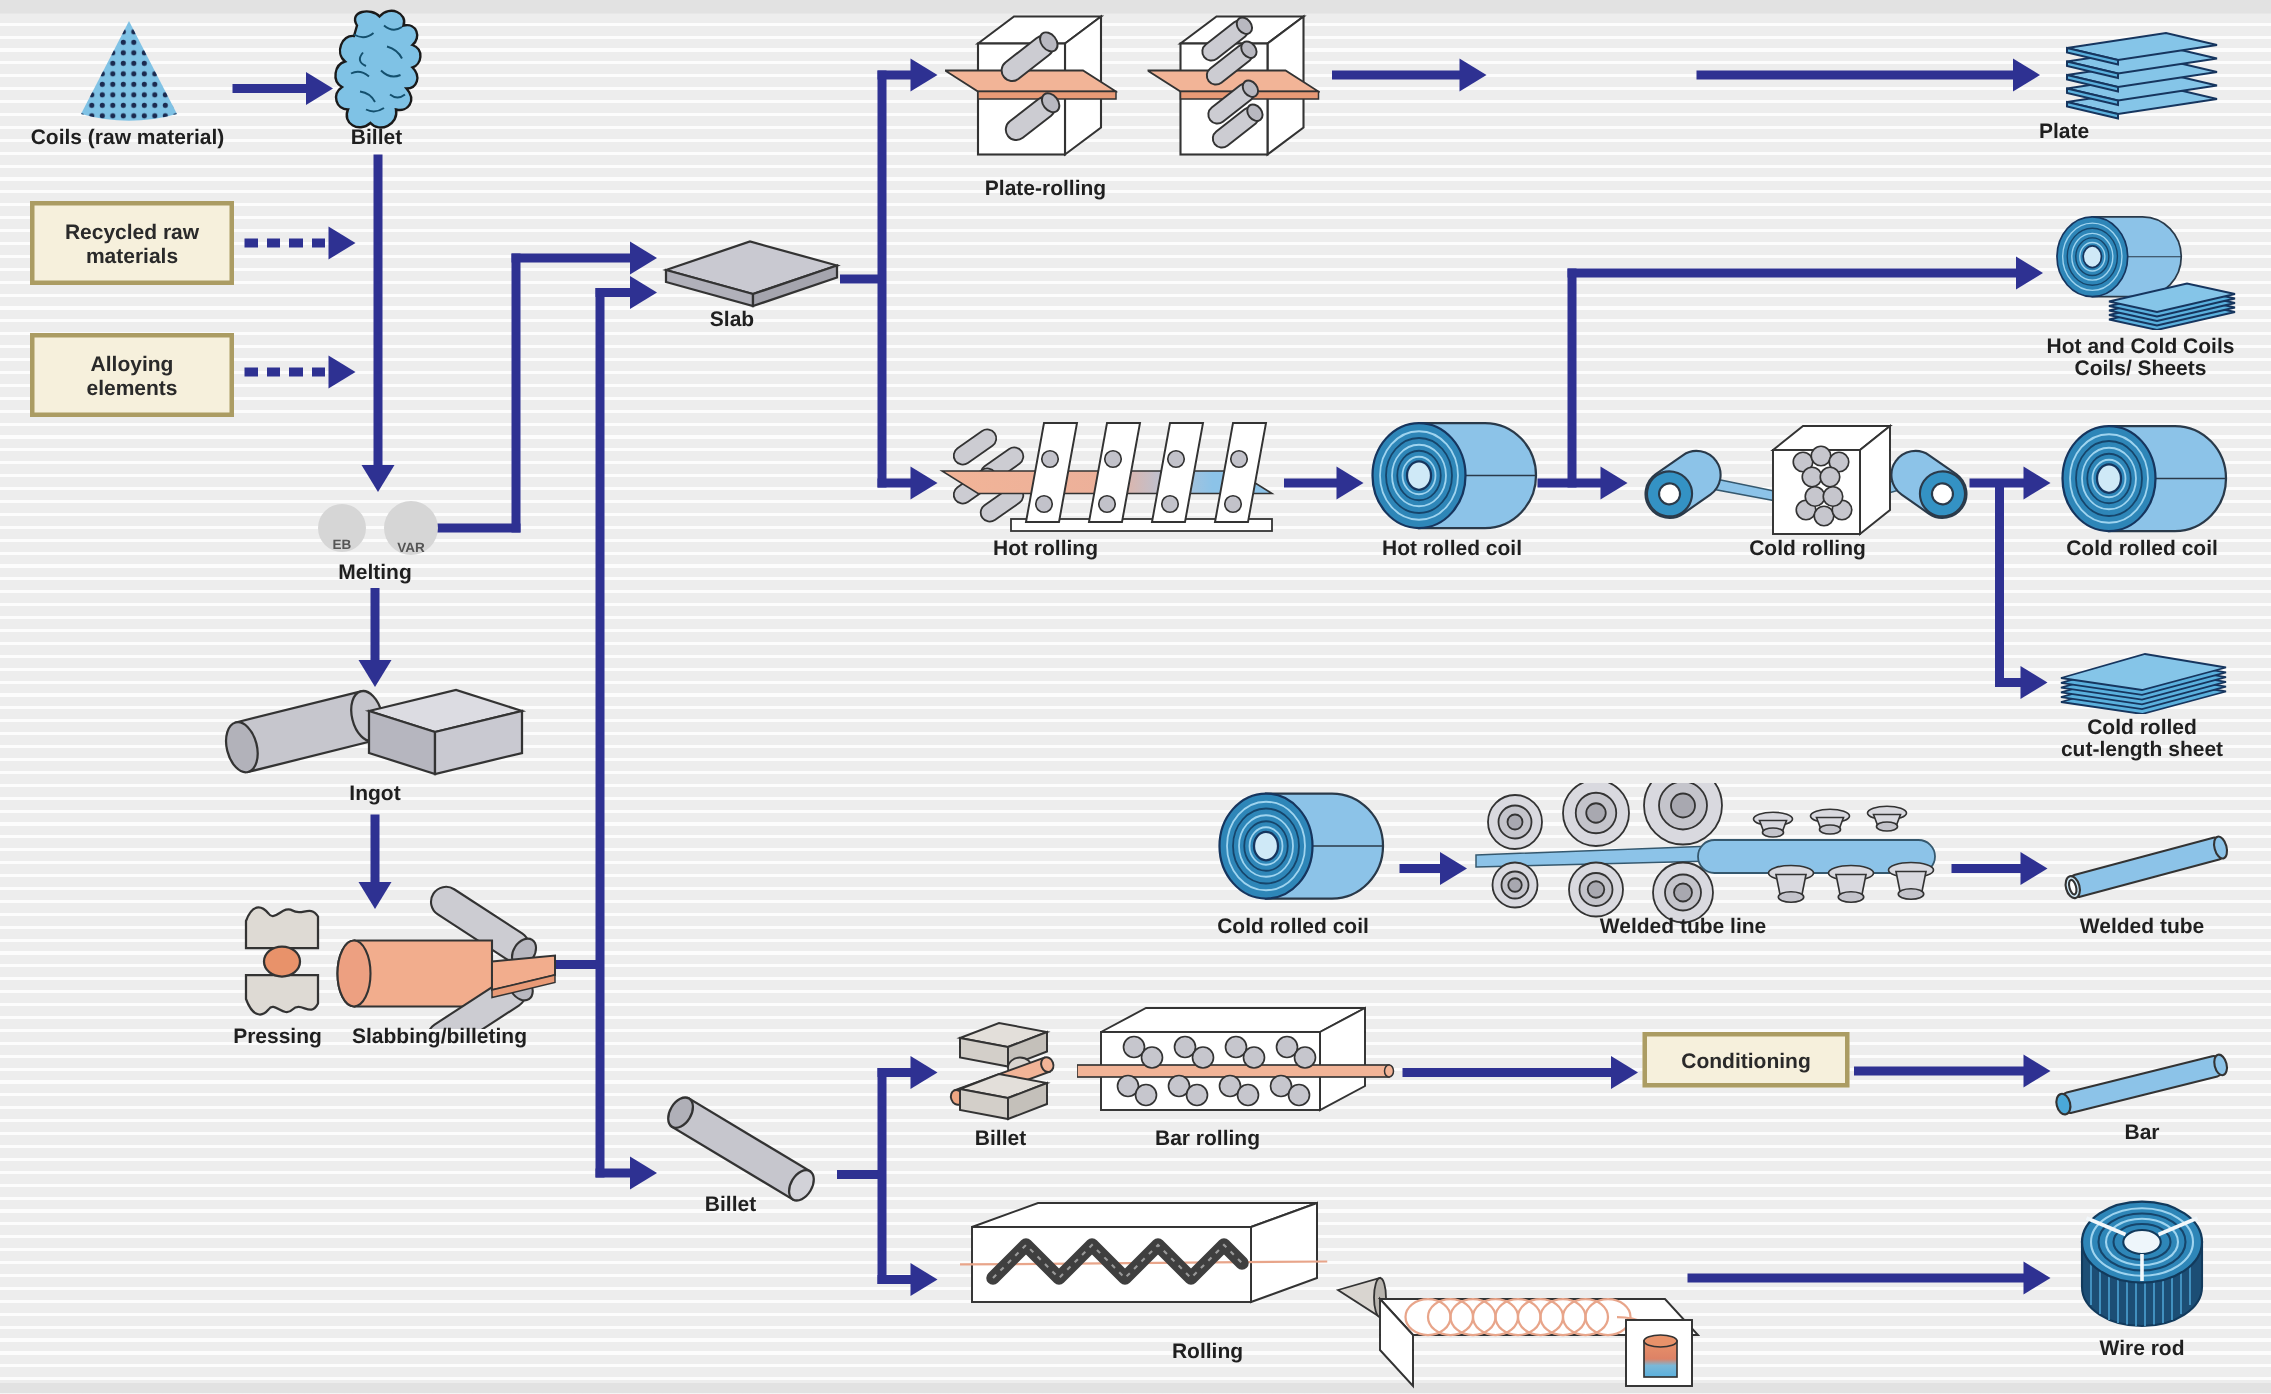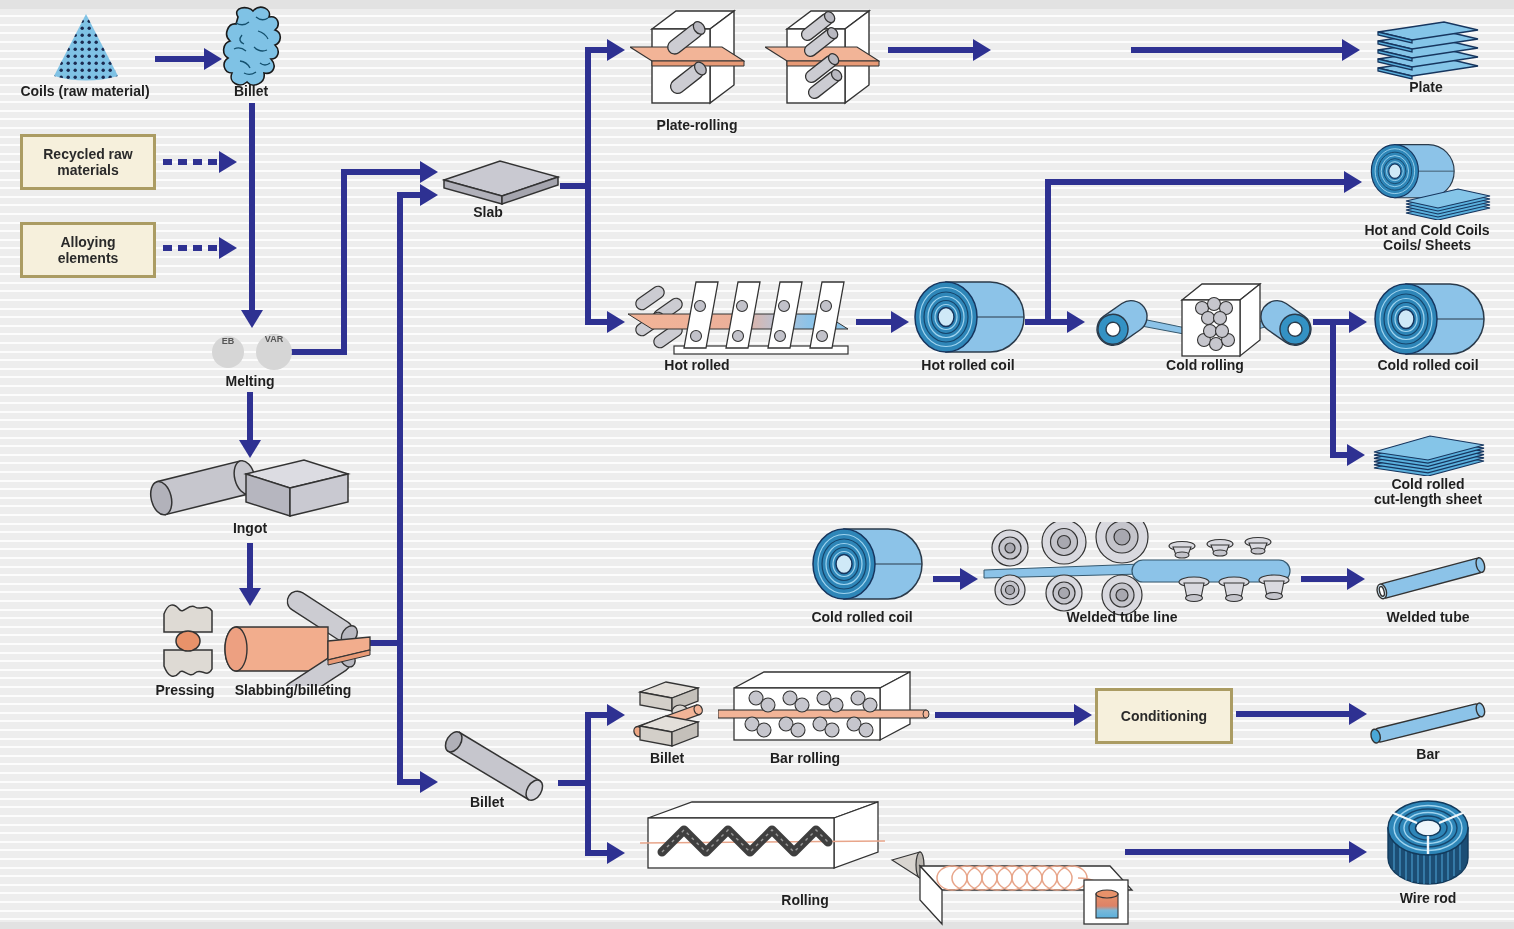--- a/index.html
+++ b/index.html
@@ -10,21 +10,21 @@
   .edge-strip{position:absolute;left:0;width:1514px;height:9px;background:#e2e2e2;}
   .seg{position:absolute;background:var(--arrow,#2e3192);}
   .dash{position:absolute;height:6px;background:repeating-linear-gradient(90deg,var(--arrow,#2e3192) 0 9px,transparent 9px 15px);}
   .ah-r{position:absolute;width:0;height:0;border-top:11px solid transparent;border-bottom:11px solid transparent;border-left:18px solid var(--arrow,#2e3192);}
   .ah-d{position:absolute;width:0;height:0;border-left:11px solid transparent;border-right:11px solid transparent;border-top:18px solid var(--arrow,#2e3192);}
   .lbl{position:absolute;font-weight:bold;font-size:14px;line-height:14.5px;color:var(--text,#1f1f1f);text-align:center;transform:translateX(-50%);white-space:nowrap;}
   .box{position:absolute;background:var(--box-fill,#f6f0dc);border:3px solid var(--box-border,#ab9c63);
     display:flex;align-items:center;justify-content:center;text-align:center;
     font-weight:bold;font-size:14px;line-height:16px;color:#2a2a2a;box-sizing:border-box;padding:2px 8px;}
   .icon{position:absolute;}
-  .mcirc{position:absolute;border-radius:50%;background:#d6d6d6;display:flex;align-items:flex-start;justify-content:center;
+  .mcirc{position:absolute;border-radius:50%;background:#d6d6d6;display:flex;align-items:flex-end;justify-content:center;
     font-size:9px;font-weight:bold;color:#555;}
 </style>
 </head>
 <body>
 
 <div class="stage">
   <div class="edge-strip" style="top:0"></div>
   <div class="edge-strip" style="top:922px"></div>
 
   <svg width="0" height="0" style="position:absolute">
@@ -555,35 +555,35 @@
         <line x1="46" y1="44" x2="46" y2="62"></line>
     </g>
   </svg>
 
   <div class="box" style="left:20px;top:134px;width:136px;height:56px">
     <span>Recycled raw materials</span>
   </div>
   <div class="box" style="left:20px;top:222px;width:136px;height:56px">
     <span>Alloying elements</span>
   </div>
-  <div class="box" style="left:1095px;top:688px;width:138px;height:56px">
+  <div class="box" style="left:1095px;top:688px;width:138px;height:37px">
     <span>Conditioning</span>
   </div>
 
   <div class="lbl" style="left:85px;top:84px">Coils (raw material)</div>
   <div class="lbl" style="left:251px;top:84px">Billet</div>
   <div class="lbl" style="left:250px;top:374px">Melting</div>
   <div class="lbl" style="left:250px;top:521px">Ingot</div>
   <div class="lbl" style="left:185px;top:683px">Pressing</div>
   <div class="lbl" style="left:293px;top:683px">Slabbing/billeting</div>
   <div class="lbl" style="left:488px;top:205px">Slab</div>
   <div class="lbl" style="left:487px;top:795px">Billet</div>
   <div class="lbl" style="left:697px;top:118px">Plate-rolling</div>
-  <div class="lbl" style="left:1426px;top:80px">Plate</div>
-  <div class="lbl" style="left:697px;top:358px">Hot rolled</div>
+  <div class="lbl" style="left:1376px;top:80px">Plate</div>
+  <div class="lbl" style="left:697px;top:358px">Hot rolling</div>
   <div class="lbl" style="left:968px;top:358px">Hot rolled coil</div>
   <div class="lbl" style="left:1427px;top:223px">
     <div>Hot and Cold Coils</div>
     <div>Coils/ Sheets</div>
   </div>
   <div class="lbl" style="left:1205px;top:358px">Cold rolling</div>
   <div class="lbl" style="left:1428px;top:358px">Cold rolled coil</div>
   <div class="lbl" style="left:1428px;top:477px">
     <div>Cold rolled</div>
     <div>cut-length sheet</div>

